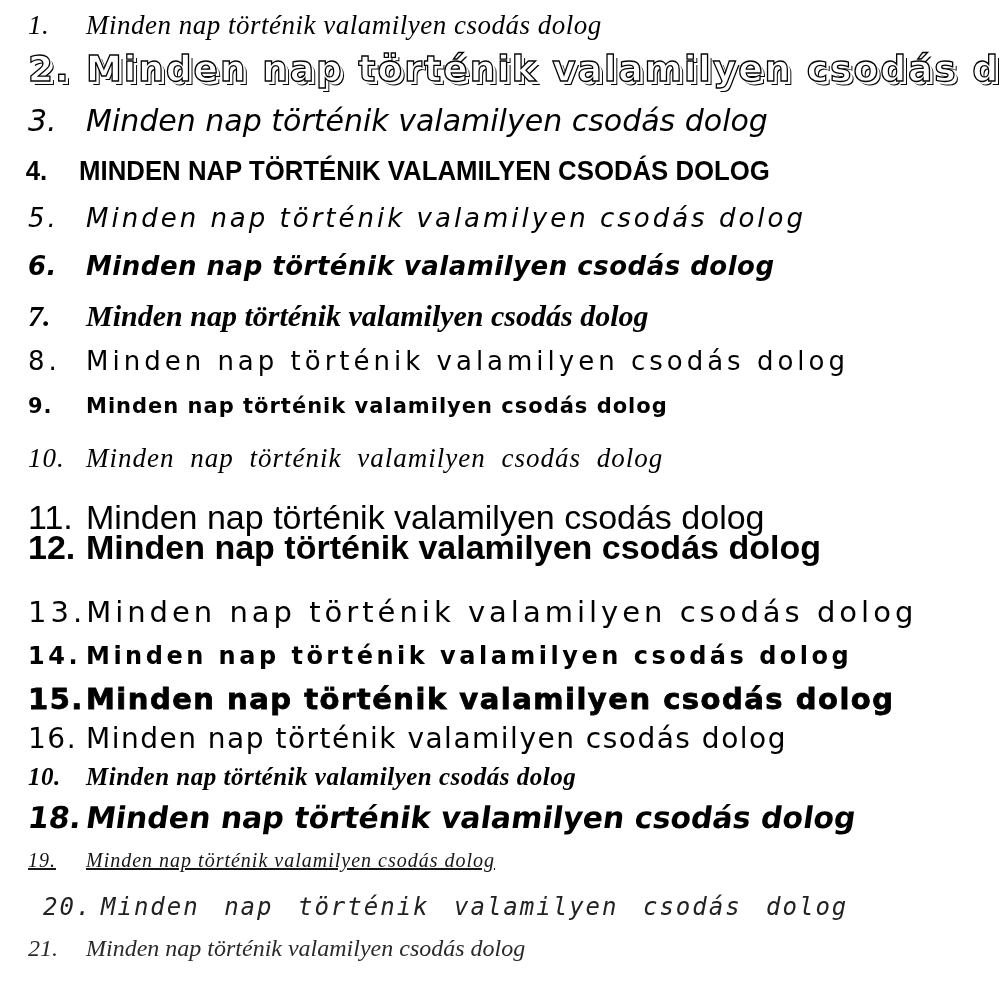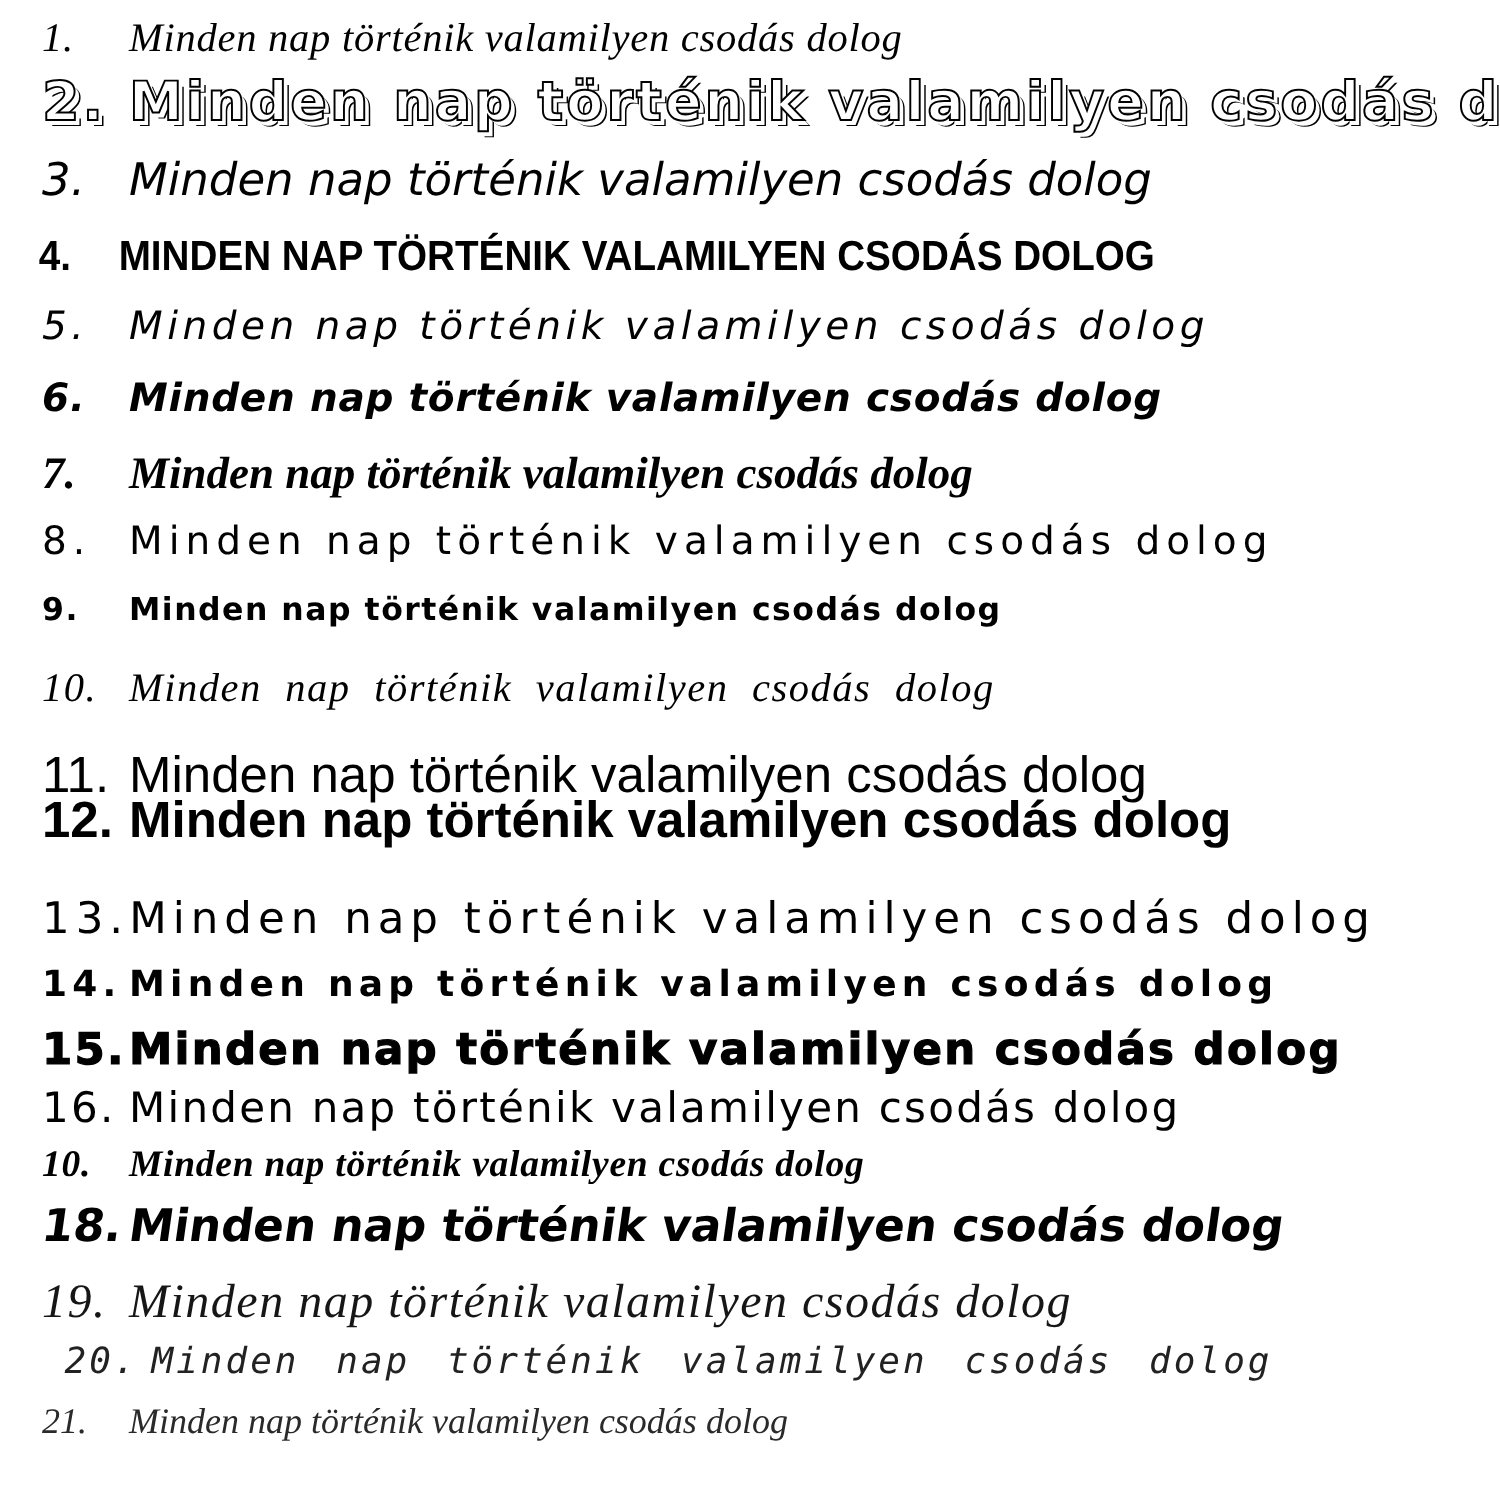--- a/index.html
+++ b/index.html
@@ -60,21 +60,21 @@
   .f14 { top: 643px; font-family: "DejaVu Sans", sans-serif; font-weight: bold; font-size: 24px; letter-spacing: 3.5px; }
   
   .f15 { top: 683px; font-family: "DejaVu Sans", sans-serif; font-weight: 900; font-size: 29px; letter-spacing: 1.5px; -webkit-text-stroke: .8px #000; }
   
   .f16 { top: 723px; font-family: "DejaVu Sans", sans-serif; font-size: 28px; letter-spacing: 1.5px; }
   
   .f17 { top: 763px; font-family: "Liberation Serif", serif; font-style: italic; font-weight: bold; font-size: 25px; letter-spacing: .5px; }
   
   .f18 { top: 801px; font-family: "DejaVu Sans", sans-serif; font-weight: bold; font-size: 30px; transform: skewX(-8deg); transform-origin: left center; }
   
-  .f19 { top: 849px; font-family: "Liberation Serif", serif; font-style: italic; font-size: 32px; letter-spacing: 1px; color: #161616; }
+  .f19 { top: 849px; font-family: "Liberation Serif", serif; font-style: italic; font-size: 20px; letter-spacing: 1px; color: #161616; text-decoration: underline; }
   
   .f20 { top: 894px; font-family: "DejaVu Sans Mono", monospace; font-style: italic; font-size: 24px; letter-spacing: 2px; word-spacing: 8px; color: #222; padding-left: 43px; }
   
   .f21 { top: 935px; font-family: "Liberation Serif", serif; font-style: italic; font-size: 24px; color: #2a2a2a; justify-content: flex-end; }
 </style>
 </head>
 <body>
 
 <div class="sheet" id="sheet">
     <div class="row f1">

